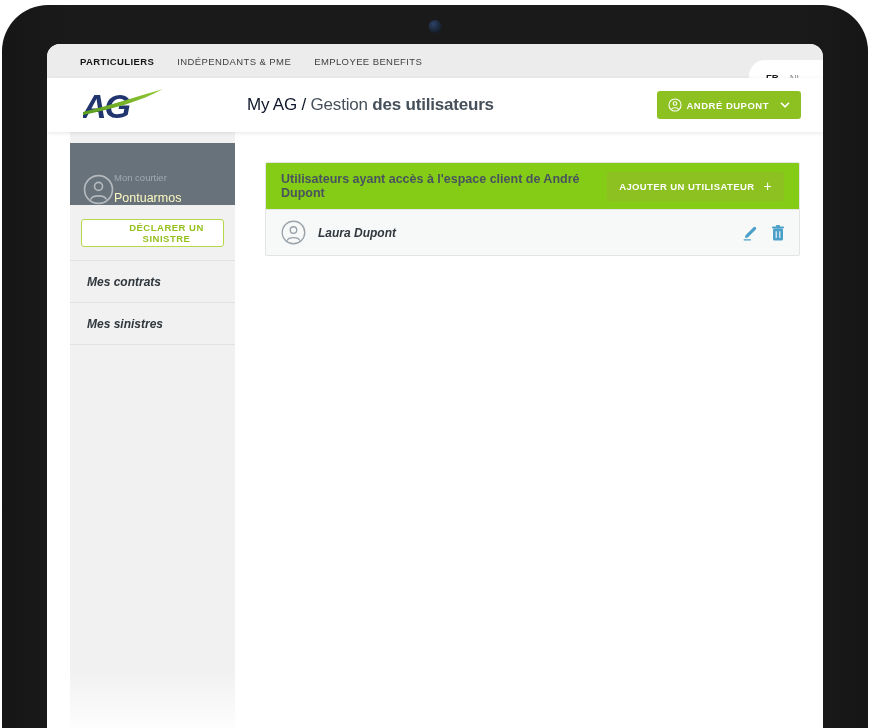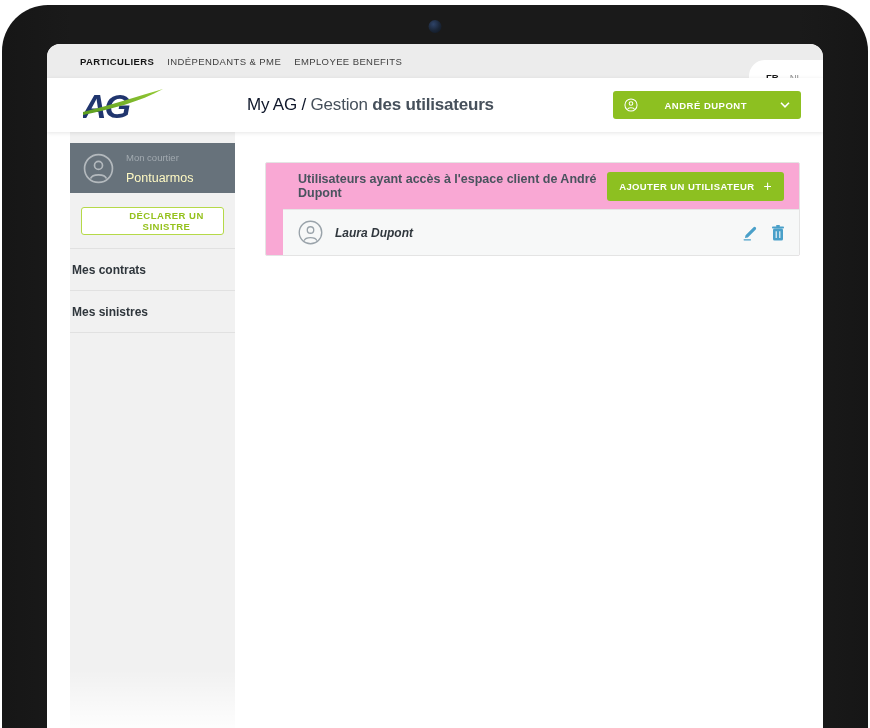--- a/index.html
+++ b/index.html
@@ -21,21 +21,21 @@
   }
   .screen{
     position:absolute;left:45px;top:39px;width:776px;height:684px;
     background:#ffffff;border-radius:13px 13px 0 0;overflow:hidden;
   }
   
   .utilbar{
     position:relative;height:34px;background:#ececec;
     display:flex;align-items:center;padding-left:33px;box-sizing:border-box;
   }
-  .utilnav{display:flex;gap:13px;align-items:flex-end;}
+  .utilnav{display:flex;gap:23px;align-items:flex-end;}
   .util-item{font-size:9.5px;letter-spacing:.4px;color:#3f3f3f;cursor:pointer;white-space:nowrap;}
   .util-item.active{font-weight:bold;color:#151515;}
   .lang-corner{
     position:absolute;right:0;top:16px;height:34px;width:74px;background:#ffffff;
     border-top-left-radius:16px;display:flex;align-items:center;
     padding-left:17px;gap:11px;box-sizing:border-box;
   }
   .lang{font-size:9.5px;color:#8f8f8f;cursor:pointer;}
   .lang.active{font-weight:bold;color:#191919;}
   
@@ -46,50 +46,50 @@
   .pagetitle{
     position:absolute;left:200px;top:50%;transform:translateY(-50%);
     font-size:17px;letter-spacing:-.2px;white-space:nowrap;
   }
   .bc-prefix{color:#0f172a;font-weight:400;}
   .bc-section{color:#46505b;font-weight:400;}
   .bc-current{color:#46505b;font-weight:700;}
   .user-btn{
     position:absolute;right:22px;top:13px;height:28px;
     background:var(--accent-green,#8dc021);border:none;border-radius:3px;color:#fff;
-    display:flex;align-items:center;gap:26px;padding:0 11px;
+    display:flex;align-items:center;gap:4px;padding:0 11px;
     font-size:9.5px;font-weight:bold;letter-spacing:.5px;cursor:pointer;
     font-family:"Liberation Sans",sans-serif;
   }
   .user-btn .chev{margin-left:7px;display:flex;}
   
   .content-row{display:flex;height:596px;}
   .sidebar{width:165px;margin-left:23px;background:#f1f1f1;flex-shrink:0;}
   .broker-card{
-    margin-top:11px;height:50px;background:var(--broker-box,#67727b);
-    display:flex;align-items:center;padding-left:13px;gap:12px;cursor:pointer;
+    margin-top:11px;height:62px;background:var(--broker-box,#67727b);
+    display:flex;align-items:flex-end;padding-left:13px;gap:0;cursor:pointer;
   }
   .broker-avatar{color:rgba(255,255,255,.5);display:flex;}
   .broker-title{font-size:9.5px;color:#a2aab0;}
   .broker-name{font-size:12.5px;color:#fef9c3;margin-top:8px;font-weight:500;}
   .declare-btn{
     display:block;margin:14px 11px 0;width:calc(100% - 22px);height:28px;
     background:#ffffff;border:1px solid var(--accent-green-light,#b5d948);border-radius:3px;
     color:#94c11c;font-size:9.5px;font-weight:bold;letter-spacing:.5px;cursor:pointer;
     font-family:"Liberation Sans",sans-serif;
     padding-left:34px;
   }
   .side-menu{margin-top:13px;border-top:1px solid #e1e1e1;}
   .side-item{
-    height:41px;display:flex;align-items:center;padding-left:2px;
-    border-bottom:1px solid #e1e1e1;font-size:12px;font-weight:600;color:#2f363c;cursor:pointer;
+    height:41px;display:flex;align-items:center;padding-left:17px;
+    border-bottom:1px solid #e1e1e1;font-size:12px;font-weight:600;color:#2f363c;cursor:pointer;font-style:italic;
   }
   
   .main{flex:1;background:#ffffff;padding:30px 23px 0 30px;box-sizing:border-box;min-width:0;}
-  .card{border:1px solid #e4e4e4;border-radius:2px;background:#f9a8d4;padding-left:17px;}
+  .card{border:1px solid #e4e4e4;border-radius:2px;background:#84cc16;}
   .card-head{height:46px;display:flex;align-items:center;justify-content:space-between;padding:0 15px;}
   .card-title{font-size:12.5px;font-weight:600;color:#49535e;}
   .add-btn{
     height:29px;background:var(--accent-green,#8dc021);border:none;border-radius:3px;color:#fff;
     font-size:9.5px;font-weight:bold;letter-spacing:.4px;display:flex;align-items:center;
     gap:9px;padding:0 12px;cursor:pointer;font-family:"Liberation Sans",sans-serif;white-space:nowrap;
   }
   .add-btn .plus{font-size:14px;font-weight:400;line-height:1;margin-top:-1px;}
   .user-row{
     border-top:1px solid #e6e6e6;background:#f7f8f8;height:45px;

